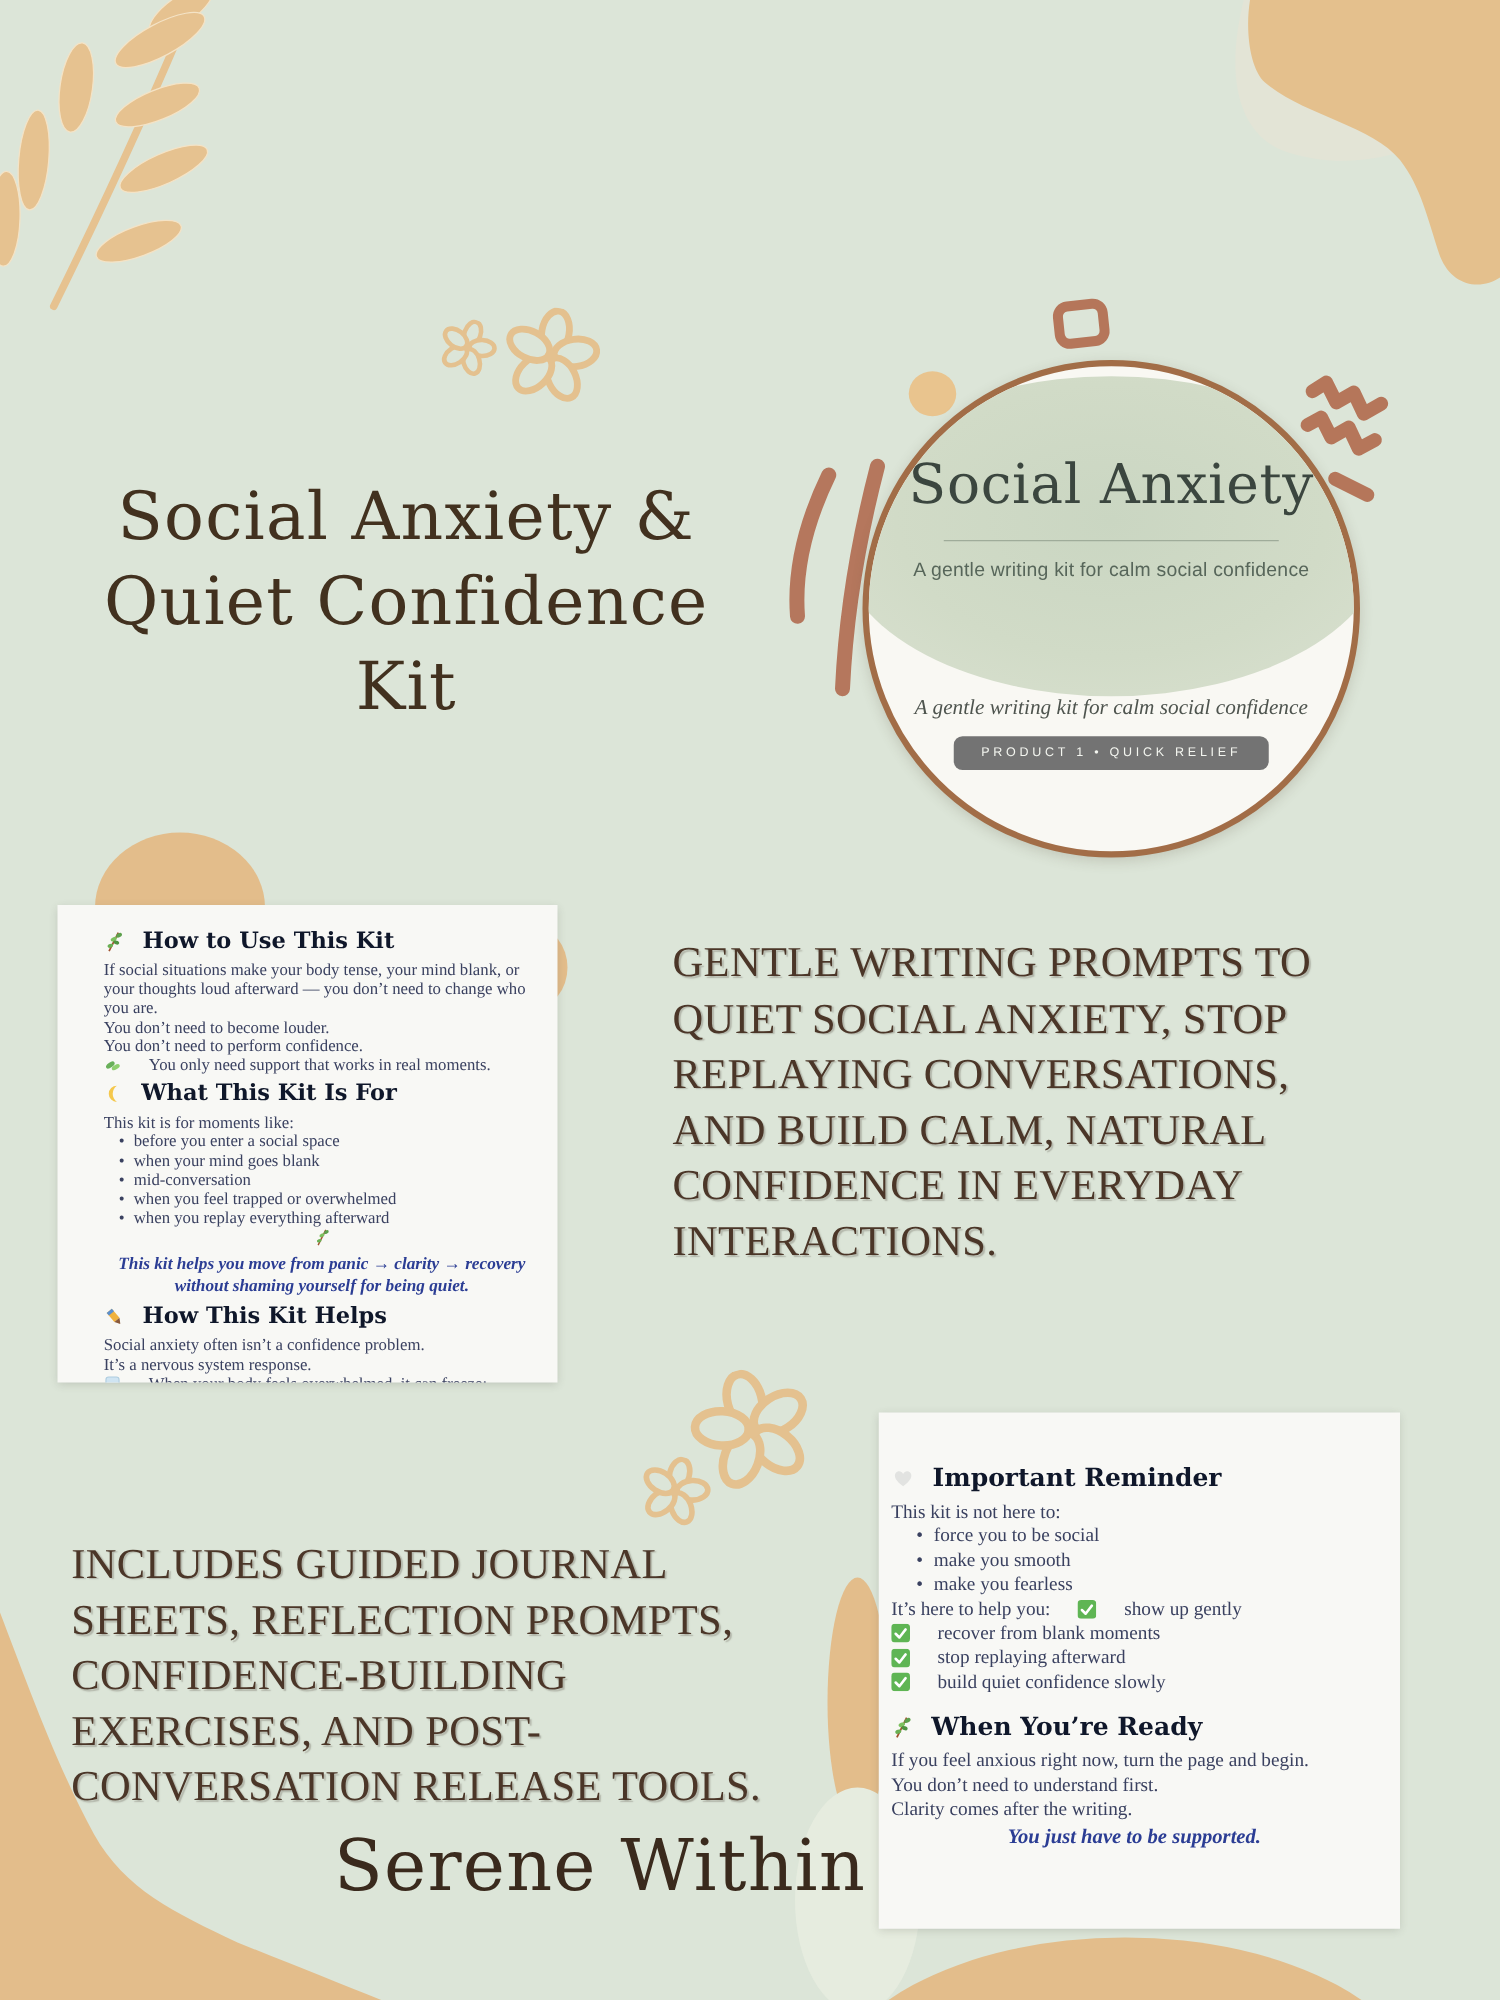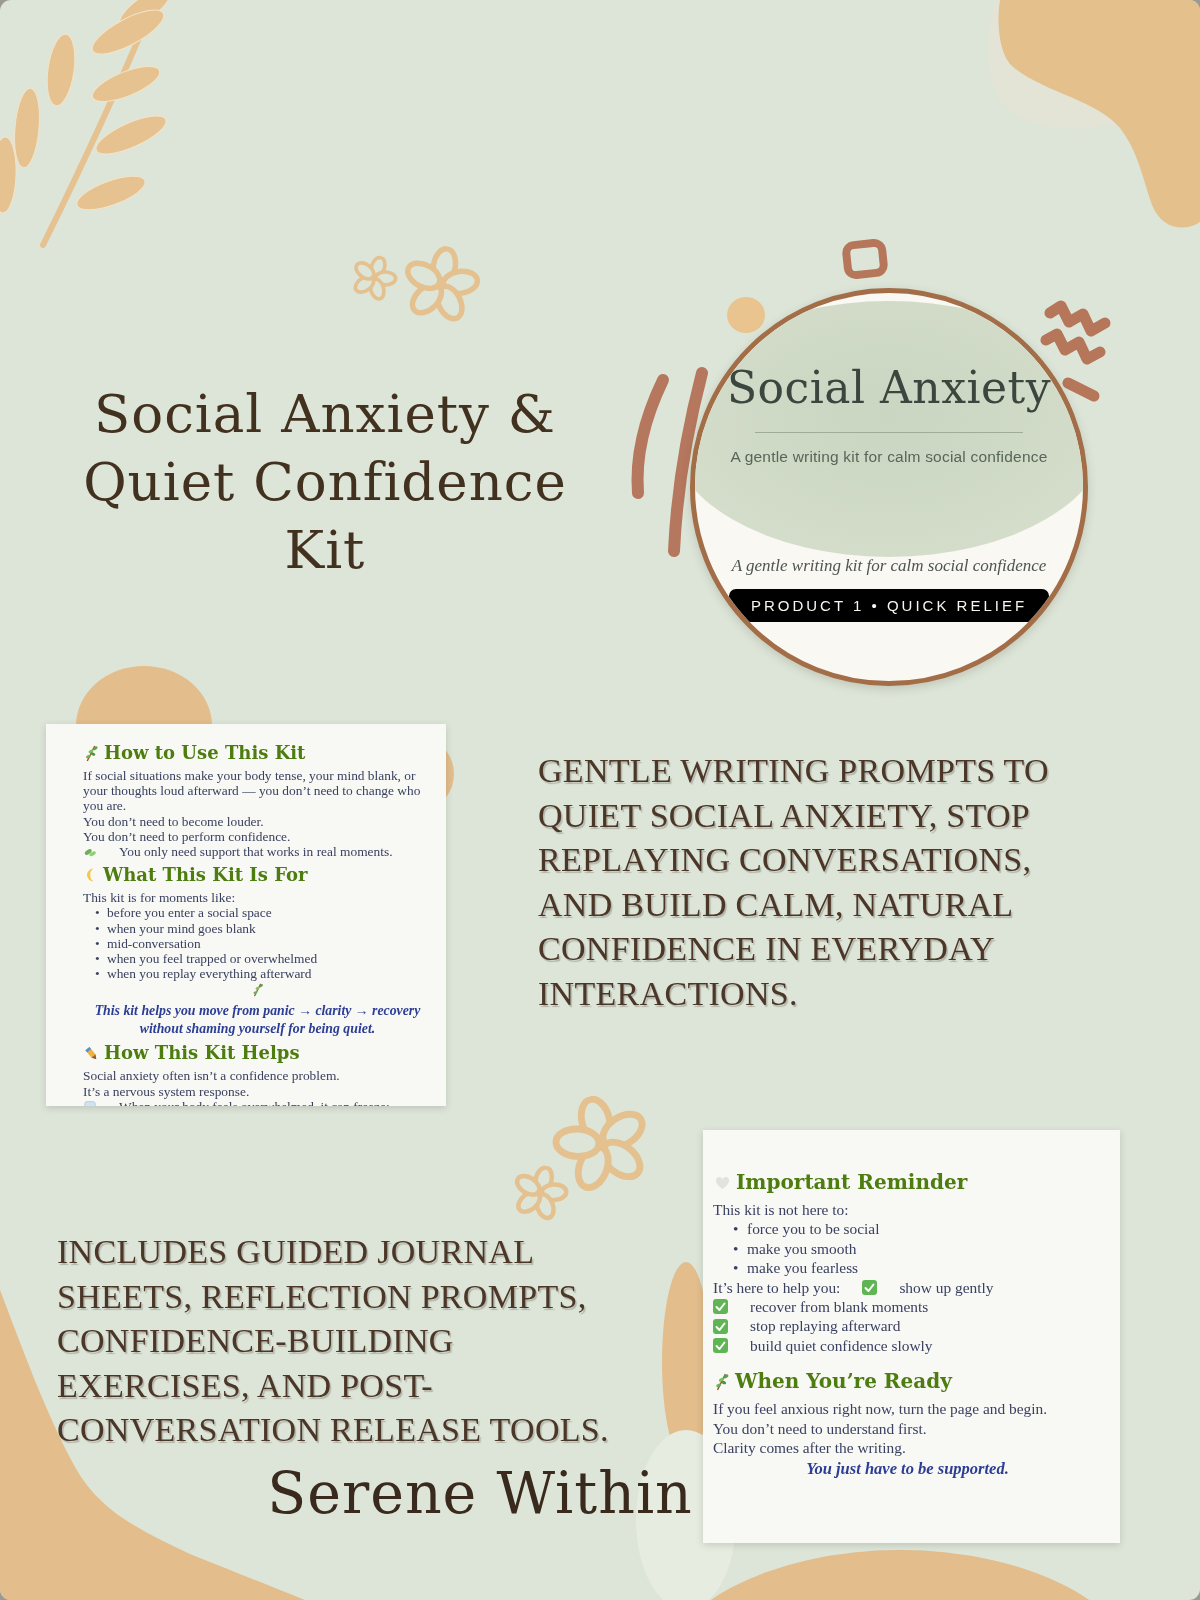--- a/index.html
+++ b/index.html
@@ -1,19 +1,19 @@
 <!DOCTYPE html>
 <html><head>
 <meta charset="utf-8">
 <style>
   * { margin:0; padding:0; box-sizing:border-box; }
   html,body { background:#9a9a92; }
   .canvas { position:relative; width:1200px; height:1600px; margin:0 auto;
             background:#dce5d8; overflow:hidden;
-            font-family:"Liberation Serif", serif;border-radius:11px; }
+            font-family:"Liberation Serif", serif; }
 
   
   .shape { position:absolute; z-index:0; }
   .dot-badge { left:727px; top:297px; width:38px; height:36px; border-radius:50%; background:#e9c48e; }
   .square-badge { left:843px; top:240px; width:44px; height:38px; border:8px solid #b5765a; border-radius:12px; transform:rotate(-6deg); background:transparent; }
   .dome-left-paper { left:76px; top:666px; width:136px; height:120px; border-radius:50%; background:#e3bd8b; }
   .sliver-left-paper { left:402px; top:742px; width:52px; height:64px; border-radius:50%; background:#e3bd8b; }
   .tan-sliver-reminder { left:662px; top:1262px; width:48px; height:200px; border-radius:50%; background:#e3bd8b; }
   .mint-sliver-reminder { left:636px; top:1430px; width:100px; height:180px; border-radius:50%; background:#e6ecdf; }
   .arc-bottom-right { left:660px; top:1550px; width:480px; height:260px; border-radius:50%; background:#e3bd8b; }
@@ -31,40 +31,40 @@
     border-radius:50%; border:5px solid #a26d47; background:#f9f8f3; overflow:hidden;
     text-align:center; box-shadow:0 3px 10px rgba(90,80,60,.2); }
   .badge-water { position:absolute; left:-7%; top:2%; width:114%; height:66%; border-radius:50%;
     background:radial-gradient(ellipse at 50% 45%, #cad6c2 0%, #d1dbc7 55%, #dae1d1 100%); }
   .badge-inner { position:relative; padding-top:70px; }
   .badge-h1 { font-family:"DejaVu Serif", serif; font-size:44px; line-height:50px; color:#3b463f; letter-spacing:.5px; }
   .badge-h2 { font-family:"DejaVu Serif", serif; font-size:36px; line-height:46px; color:#3b463f; }
   .badge-divider { width:268px; height:1px; background:#9fac9a; margin:19px auto 15px; }
   .badge-tagline { font-family:"Liberation Sans", sans-serif; font-size:15.5px; color:#57665a; letter-spacing:.2px; }
   .badge-tagline-italic { margin-top:90px; font-style:italic; font-size:17px; color:#4e544e; }
-  .badge-pill { display:inline-block; margin-top:13px; background:#000000; color:#f4f6f0;
-    font-family:"Liberation Sans", sans-serif; font-size:15px; letter-spacing:3px;
+  .badge-pill { display:inline-block; margin-top:13px; background:#737373; color:#f4f6f0;
+    font-family:"Liberation Sans", sans-serif; font-size:10px; letter-spacing:3px;
     padding:8px 22px; border-radius:7px; }
 
   
   .promo { position:absolute; z-index:1; font-family:"Liberation Serif", serif; color:#4b3628;
     font-size:34px; line-height:44.5px; letter-spacing:.3px;
     text-shadow:1.5px 1.5px 1px rgba(110,105,95,.38); }
   .promo-right { left:538px; top:749px; width:554px; }
   .promo-includes { left:57px; top:1230px; width:558px; }
 
   
   .paper { position:absolute; z-index:1; background:#f8f8f5; color:#3a4160;
     box-shadow:0 2px 7px rgba(70,70,60,.2); overflow:hidden; }
   .paper-left { left:46px; top:724px; width:400px; height:382px;
     padding:18px 14px 0 37px; font-size:13.4px; line-height:15.2px; }
   .paper-reminder { left:703px; top:1130px; width:417px; height:413px;
     padding:40px 18px 0 10px; font-size:15.4px; line-height:19.4px; }
 
-  .doc-h { display:flex; align-items:center; gap:4px; font-weight:bold; color:#4d7c0f;
+  .doc-h { display:flex; align-items:center; gap:14px; font-weight:bold; color:#0f172a;
     font-family:"DejaVu Serif", serif; }
   .paper-left .doc-h { font-size:18px; line-height:22px; margin-bottom:4px; }
   .paper-reminder .doc-h { font-size:20px; line-height:25px; margin-bottom:5px; }
   .mt5 { margin-top:5px; } .mt14 { margin-top:14px; }
 
   .bullet { position:relative; }
   .paper-left .bullet { padding-left:24px; }
   .paper-left .bullet::before { content:"•"; position:absolute; left:12px; }
   .paper-reminder .bullet { padding-left:34px; }
   .paper-reminder .bullet::before { content:"•"; position:absolute; left:20px; }

